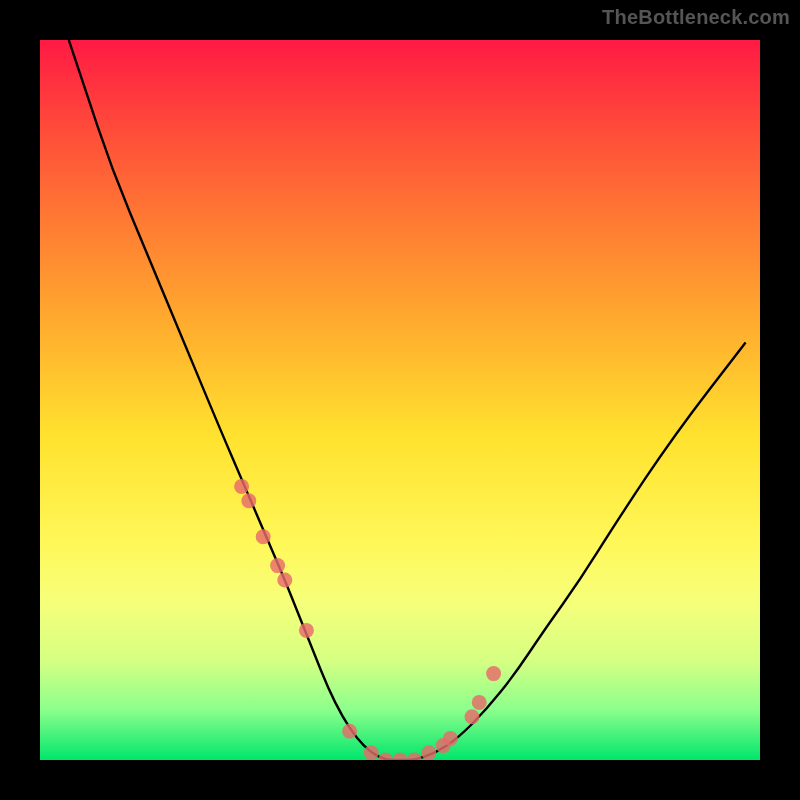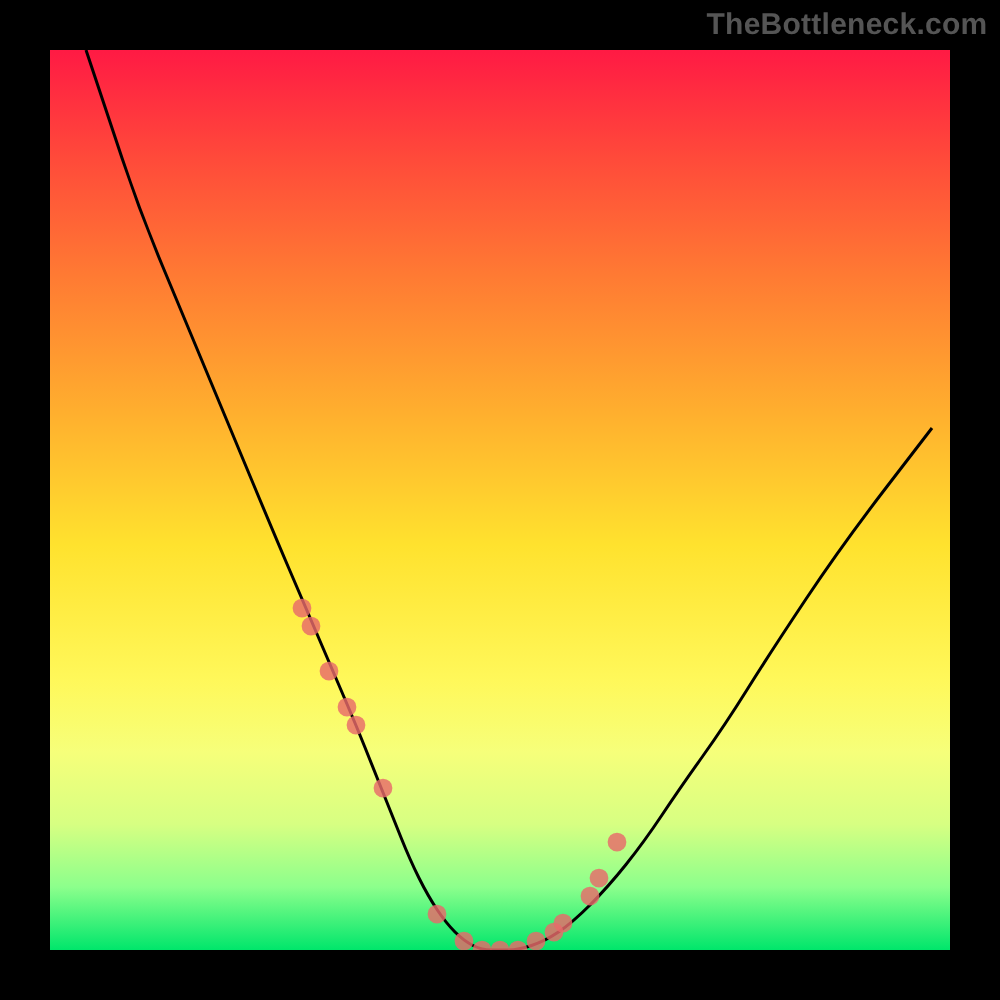--- a/index.html
+++ b/index.html
@@ -24,21 +24,21 @@
       #f6ff7a 78%,
       #d7ff82 86%,
       #8cff8c 93%,
       #00e66b 100%);
   }
   .watermark {
     position: absolute;
     top: 6px;
     right: 10px;
     font-family: Arial, Helvetica, sans-serif;
-    font-size: 24px;
+    font-size: 20px;
     font-weight: bold;
     color: #555;
     letter-spacing: 0.2px;
     user-select: none;
   }
   svg.curve {
     position: absolute;
     left: 0; top: 0;
     width: 720px; height: 720px;
   }

